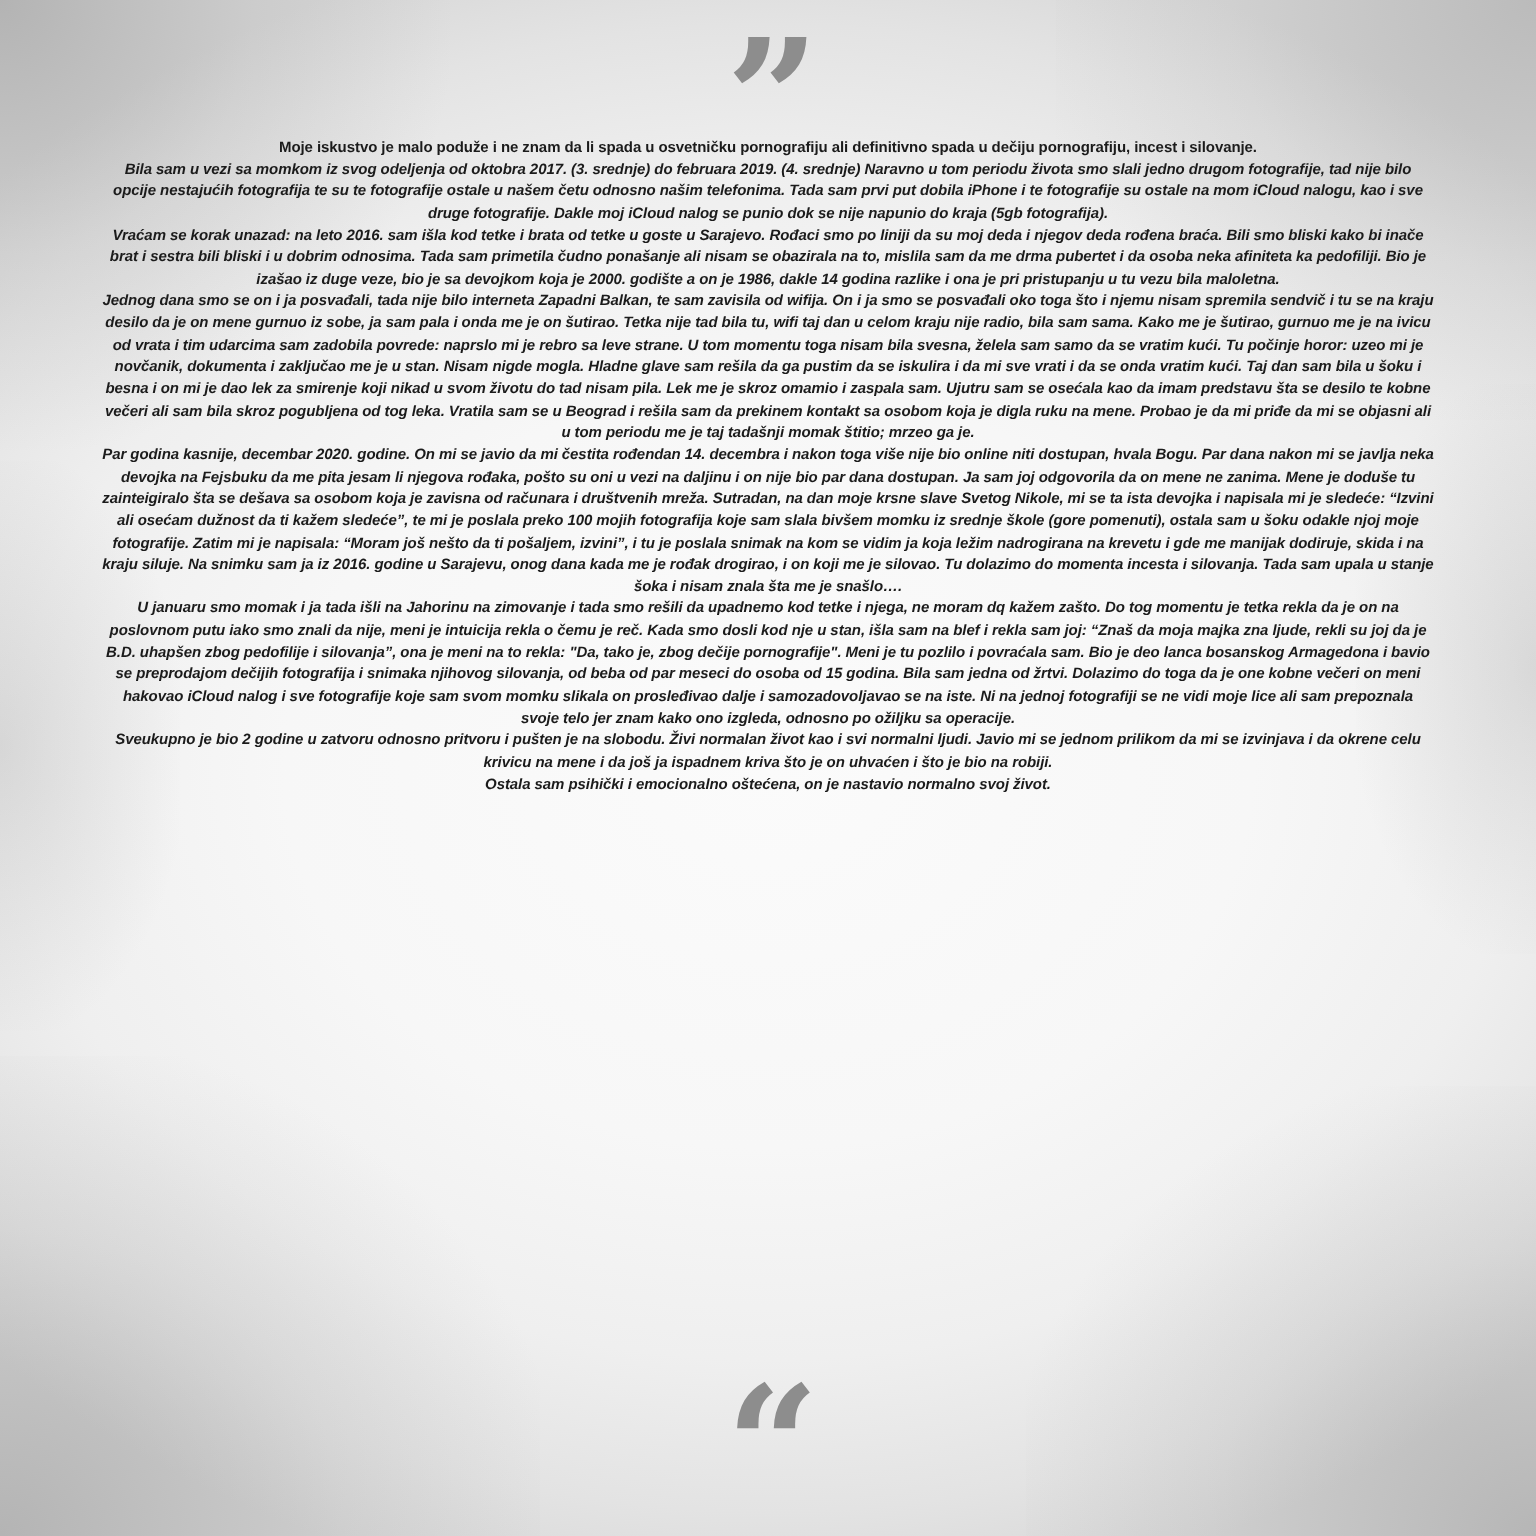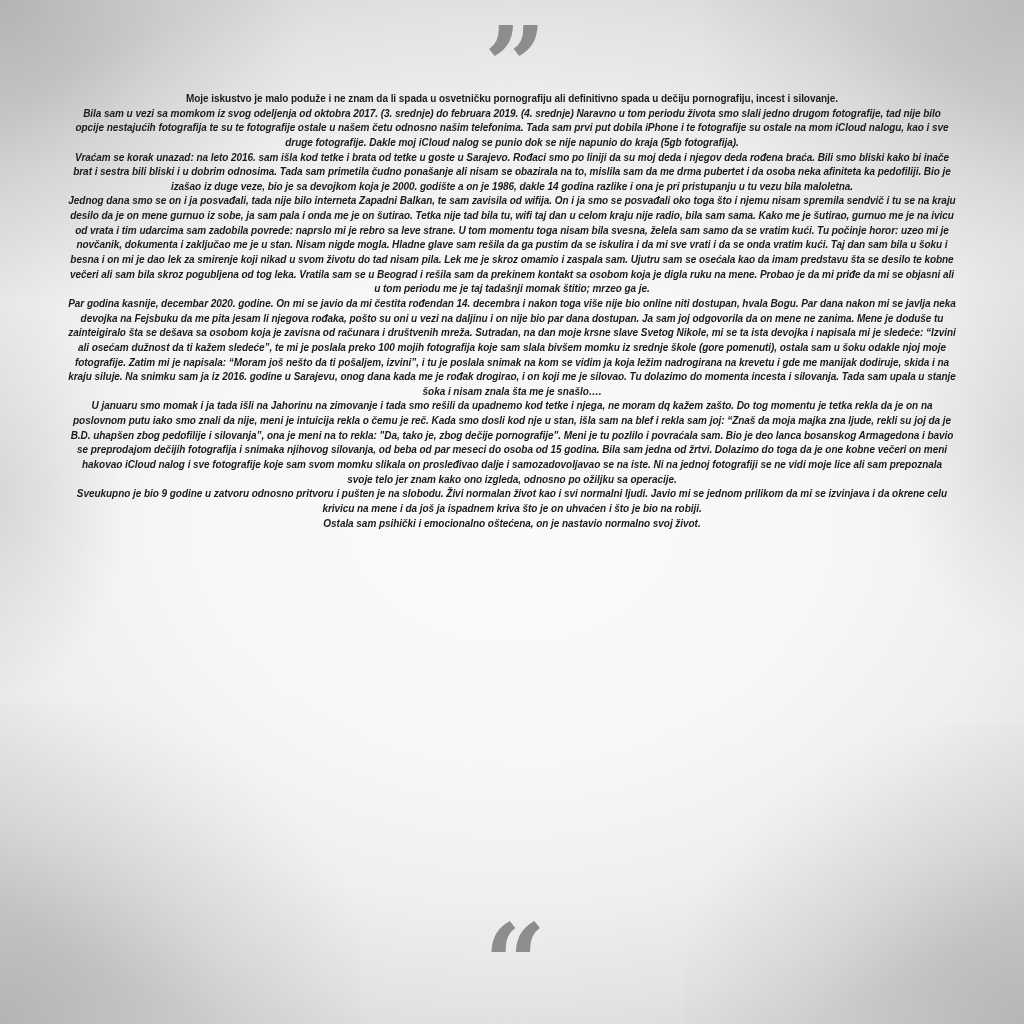--- a/index.html
+++ b/index.html
@@ -110,19 +110,19 @@
 
   <div class="quote-mark quote-top">”</div>
 
   <div class="content">
     <p class="para">Moje iskustvo je malo poduže i ne znam da li spada u osvetničku pornografiju ali definitivno spada u dečiju pornografiju, incest i silovanje.</p>
     <p class="para">Bila sam u vezi sa momkom iz svog odeljenja od oktobra 2017. (3. srednje) do februara 2019. (4. srednje) Naravno u tom periodu života smo slali jedno drugom fotografije, tad nije bilo opcije nestajućih fotografija te su te fotografije ostale u našem četu odnosno našim telefonima. Tada sam prvi put dobila iPhone i te fotografije su ostale na mom iCloud nalogu, kao i sve druge fotografije. Dakle moj iCloud nalog se punio dok se nije napunio do kraja (5gb fotografija).</p>
     <p class="para">Vraćam se korak unazad: na leto 2016. sam išla kod tetke i brata od tetke u goste u Sarajevo. Rođaci smo po liniji da su moj deda i njegov deda rođena braća. Bili smo bliski kako bi inače brat i sestra bili bliski i u dobrim odnosima. Tada sam primetila čudno ponašanje ali nisam se obazirala na to, mislila sam da me drma pubertet i da osoba neka afiniteta ka pedofiliji. Bio je izašao iz duge veze, bio je sa devojkom koja je 2000. godište a on je 1986, dakle 14 godina razlike i ona je pri pristupanju u tu vezu bila maloletna.</p>
     <p class="para">Jednog dana smo se on i ja posvađali, tada nije bilo interneta Zapadni Balkan, te sam zavisila od wifija. On i ja smo se posvađali oko toga što i njemu nisam spremila sendvič i tu se na kraju desilo da je on mene gurnuo iz sobe, ja sam pala i onda me je on šutirao. Tetka nije tad bila tu, wifi taj dan u celom kraju nije radio, bila sam sama. Kako me je šutirao, gurnuo me je na ivicu od vrata i tim udarcima sam zadobila povrede: naprslo mi je rebro sa leve strane. U tom momentu toga nisam bila svesna, želela sam samo da se vratim kući. Tu počinje horor: uzeo mi je novčanik, dokumenta i zaključao me je u stan. Nisam nigde mogla. Hladne glave sam rešila da ga pustim da se iskulira i da mi sve vrati i da se onda vratim kući. Taj dan sam bila u šoku i besna i on mi je dao lek za smirenje koji nikad u svom životu do tad nisam pila. Lek me je skroz omamio i zaspala sam. Ujutru sam se osećala kao da imam predstavu šta se desilo te kobne večeri ali sam bila skroz pogubljena od tog leka. Vratila sam se u Beograd i rešila sam da prekinem kontakt sa osobom koja je digla ruku na mene. Probao je da mi priđe da mi se objasni ali u tom periodu me je taj tadašnji momak štitio; mrzeo ga je.</p>
     <p class="para">Par godina kasnije, decembar 2020. godine. On mi se javio da mi čestita rođendan 14. decembra i nakon toga više nije bio online niti dostupan, hvala Bogu. Par dana nakon mi se javlja neka devojka na Fejsbuku da me pita jesam li njegova rođaka, pošto su oni u vezi na daljinu i on nije bio par dana dostupan. Ja sam joj odgovorila da on mene ne zanima. Mene je doduše tu zainteigiralo šta se dešava sa osobom koja je zavisna od računara i društvenih mreža. Sutradan, na dan moje krsne slave Svetog Nikole, mi se ta ista devojka i napisala mi je sledeće: “Izvini ali osećam dužnost da ti kažem sledeće”, te mi je poslala preko 100 mojih fotografija koje sam slala bivšem momku iz srednje škole (gore pomenuti), ostala sam u šoku odakle njoj moje fotografije. Zatim mi je napisala: “Moram još nešto da ti pošaljem, izvini”, i tu je poslala snimak na kom se vidim ja koja ležim nadrogirana na krevetu i gde me manijak dodiruje, skida i na kraju siluje. Na snimku sam ja iz 2016. godine u Sarajevu, onog dana kada me je rođak drogirao, i on koji me je silovao. Tu dolazimo do momenta incesta i silovanja. Tada sam upala u stanje šoka i nisam znala šta me je snašlo….</p>
     <p class="para">U januaru smo momak i ja tada išli na Jahorinu na zimovanje i tada smo rešili da upadnemo kod tetke i njega, ne moram dq kažem zašto. Do tog momentu je tetka rekla da je on na poslovnom putu iako smo znali da nije, meni je intuicija rekla o čemu je reč. Kada smo dosli kod nje u stan, išla sam na blef i rekla sam joj: “Znaš da moja majka zna ljude, rekli su joj da je B.D. uhapšen zbog pedofilije i silovanja”, ona je meni na to rekla: "Da, tako je, zbog dečije pornografije". Meni je tu pozlilo i povraćala sam. Bio je deo lanca bosanskog Armagedona i bavio se preprodajom dečijih fotografija i snimaka njihovog silovanja, od beba od par meseci do osoba od 15 godina. Bila sam jedna od žrtvi. Dolazimo do toga da je one kobne večeri on meni hakovao iCloud nalog i sve fotografije koje sam svom momku slikala on prosleđivao dalje i samozadovoljavao se na iste. Ni na jednoj fotografiji se ne vidi moje lice ali sam prepoznala svoje telo jer znam kako ono izgleda, odnosno po ožiljku sa operacije.</p>
-    <p class="para">Sveukupno je bio 9 godine u zatvoru odnosno pritvoru i pušten je na slobodu. Živi normalan život kao i svi normalni ljudi. Javio mi se jednom prilikom da mi se izvinjava i da okrene celu krivicu na mene i da još ja ispadnem kriva što je on uhvaćen i što je bio na robiji.</p>
+    <p class="para">Sveukupno je bio 2 godine u zatvoru odnosno pritvoru i pušten je na slobodu. Živi normalan život kao i svi normalni ljudi. Javio mi se jednom prilikom da mi se izvinjava i da okrene celu krivicu na mene i da još ja ispadnem kriva što je on uhvaćen i što je bio na robiji.</p>
     <p class="para">Ostala sam psihički i emocionalno oštećena, on je nastavio normalno svoj život.</p>
   </div>
 
   <div class="quote-mark quote-bottom">“</div>
 
 </div>
 
 </body></html>

